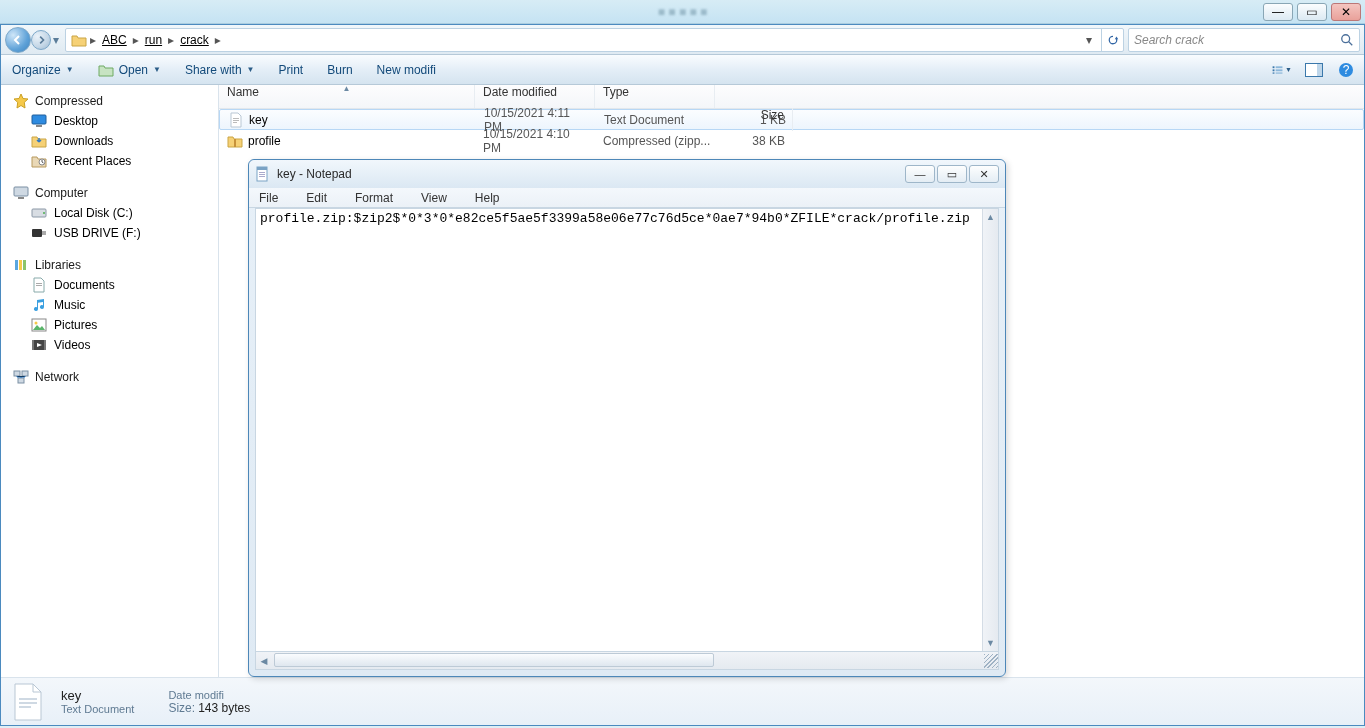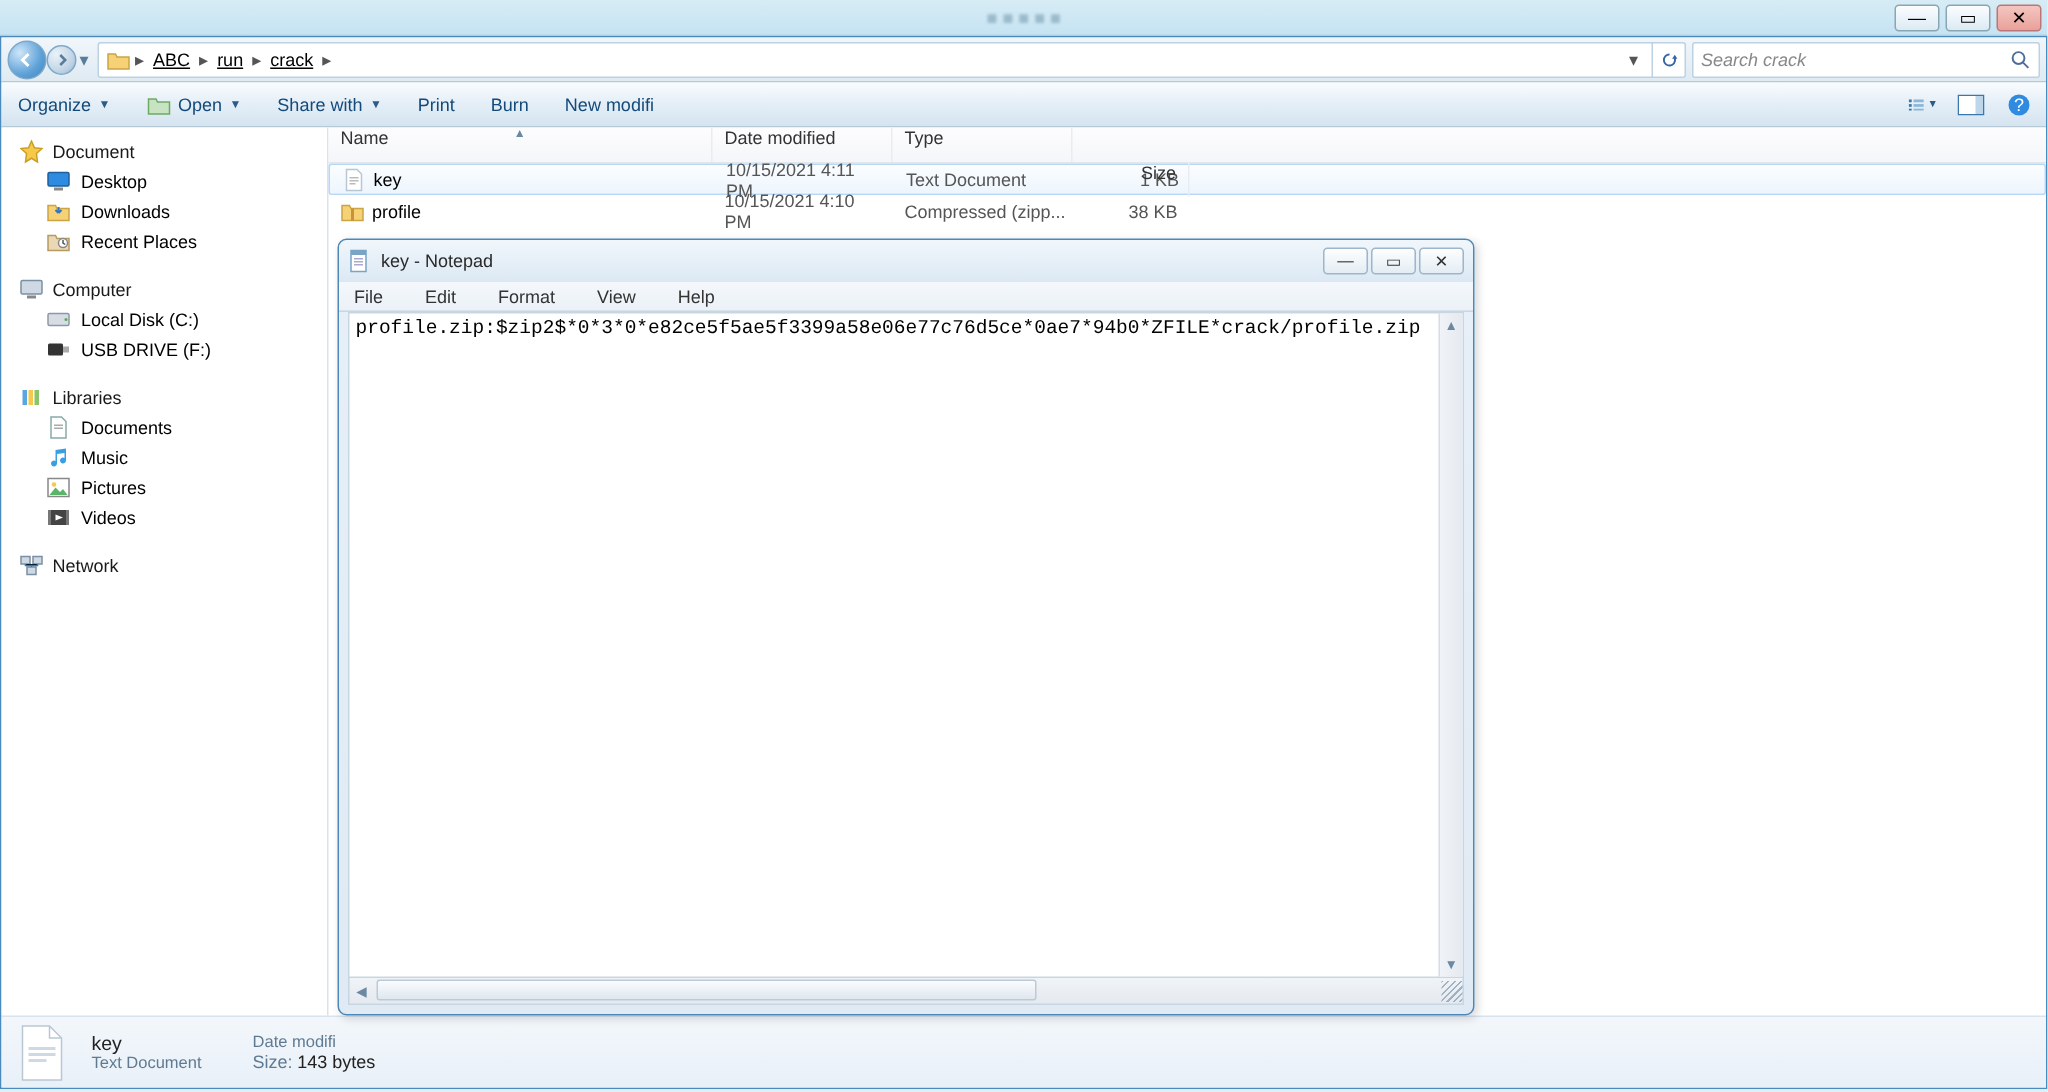--- a/index.html
+++ b/index.html
@@ -119,21 +119,21 @@
   display:flex; align-items:center; padding:4px 10px; gap:14px;
 }
 .details-bar .big-icon { width:36px; height:40px; }
 .db-col { display:flex; flex-direction:column; justify-content:center; }
 .db-lbl { color:#5f7a92; font-size:11px; }
 .db-val { color:#222; }
 
 
 .notepad {
   position: absolute;
-  left: 6px; top: 74px;
+  left: 29px; top: 74px;
   width: 758px; height: 518px;
   border: 1px solid #4d87b8;
   border-radius: 6px;
   box-shadow: 2px 2px 6px rgba(0,0,0,.15);
   background: linear-gradient(#e7f0f8,#dfeaf4);
   display:flex; flex-direction:column;
   overflow:hidden;
 }
 .np-titlebar {
   height: 28px;
@@ -283,21 +283,21 @@
   <div class="body">
 
     <div class="sidebar">
       <div class="side-group">
         <div class="side-head">
           <span class="ic">
               <svg width="16" height="16" viewBox="0 0 16 16">
                 <path d="M8 1l2 4.5 5 .5-3.7 3.3L12 15 8 12.5 4 15l.7-5.7L1 6l5-.5z" fill="#f6c94a" stroke="#caa024"></path>
               </svg>
             </span>
-          <span class="txt">Document</span>
+          <span class="txt">Compressed</span>
         </div>
         <div class="side-item">
           <span class="ic">
               <svg width="16" height="14" viewBox="0 0 16 14">
                 <rect x="1" y="1" width="14" height="9" rx="1" fill="#2e8be0" stroke="#1e5f9c"></rect>
                 <rect x="5" y="11" width="6" height="2" fill="#888"></rect>
               </svg>
             </span>
           <span>Desktop</span>
         </div>

